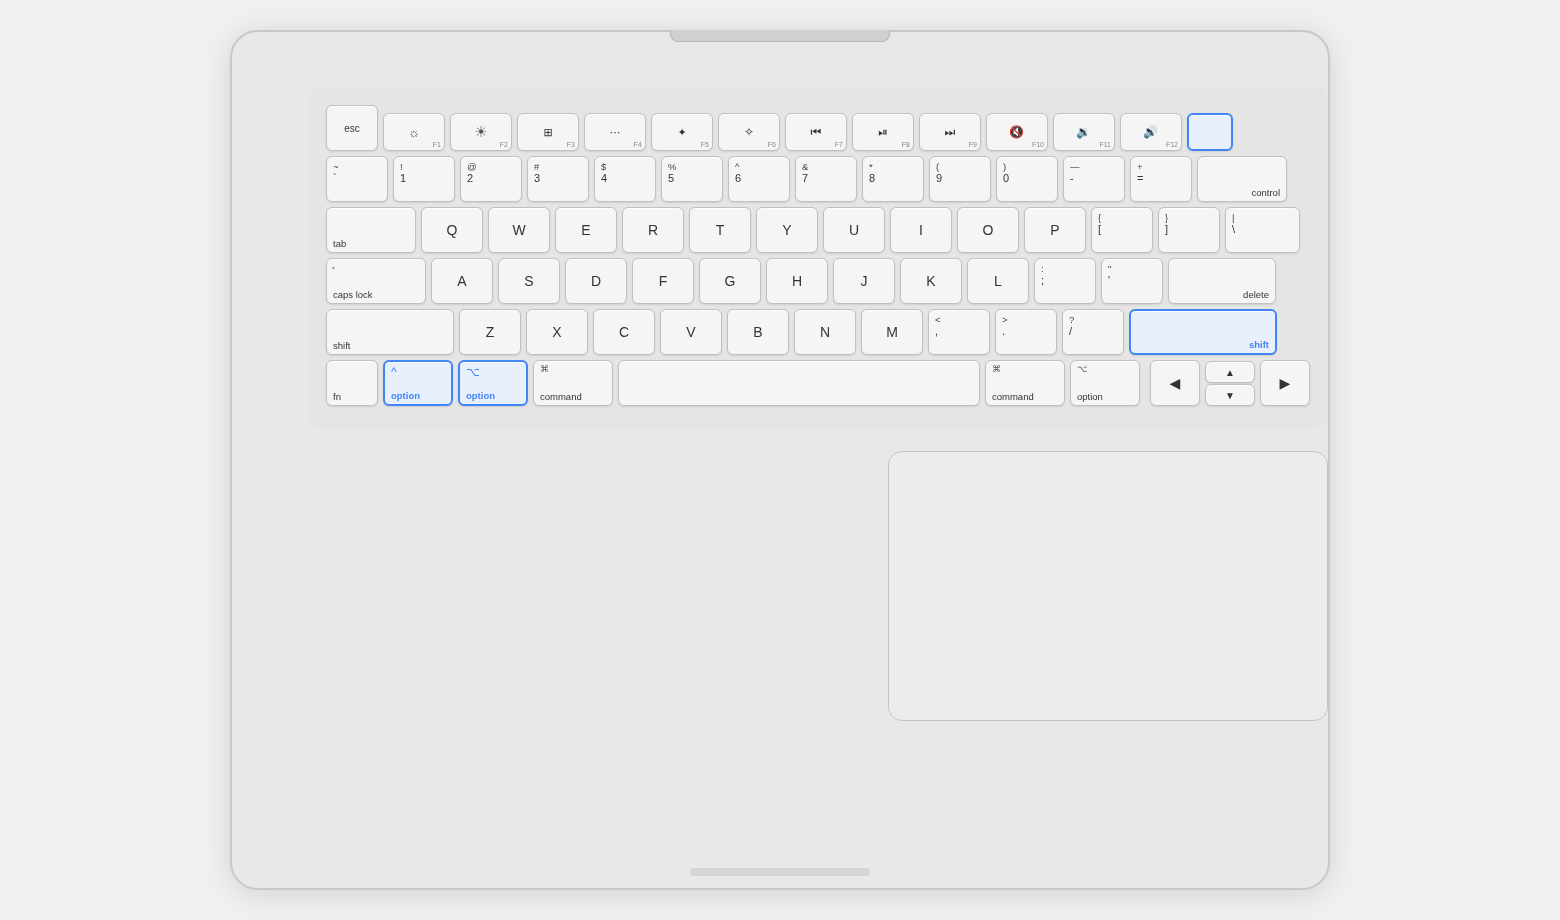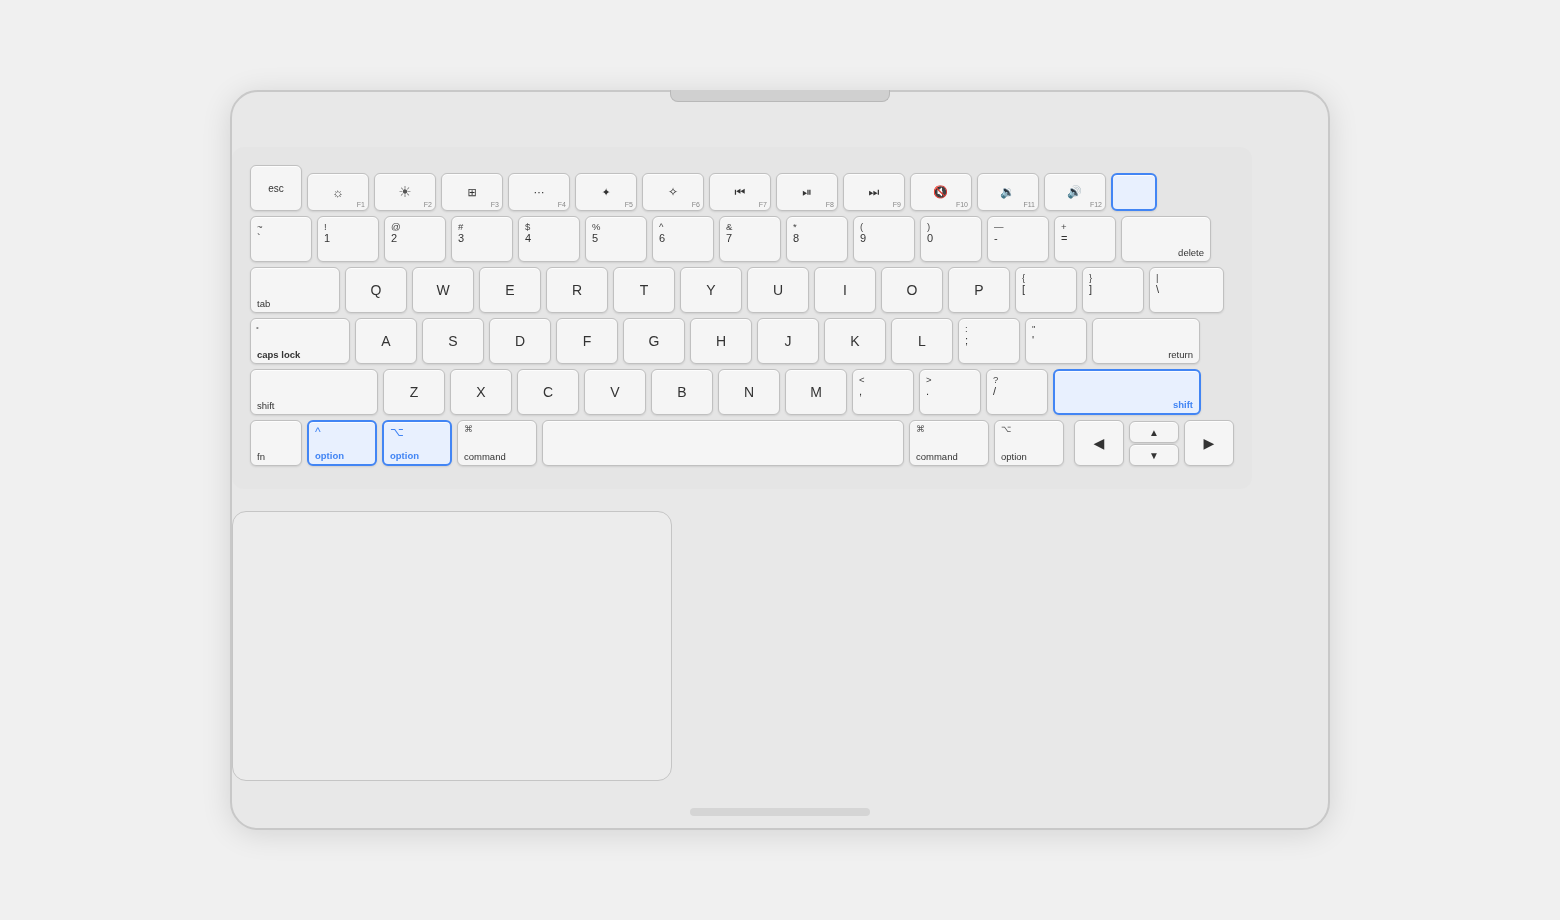--- a/index.html
+++ b/index.html
@@ -9,27 +9,27 @@
       justify-content: center;
       align-items: center;
       width: 1560px;
       height: 920px;
       font-family: -apple-system, BlinkMacSystemFont, 'SF Pro Text', 'Helvetica Neue', Arial, sans-serif;
       overflow: hidden;
     }
 
     .laptop-outer {
       width: 1100px;
-      height: 740px;
+      height: 860px;
       background: #e8e8e8;
       border-radius: 28px;
       border: 2px solid #c8c8c8;
       display: flex;
       flex-direction: column;
-      align-items: flex-start;
+      align-items: flex-end;
       position: relative;
       box-shadow: 0 4px 30px rgba(0,0,0,0.12);
     }
 
     
     .laptop-hinge {
       width: 220px;
       height: 12px;
       background: #d0d0d0;
       border-radius: 0 0 8px 8px;
@@ -328,21 +328,21 @@
             <span class="bot">-</span>
           </div>
       </div>
       <div class="key w-std">
         <div class="dual-key">
             <span class="top">+</span>
             <span class="bot">=</span>
           </div>
       </div>
       <div class="key w-delete">
-        <span class="key-bottom" style="align-self:flex-end; margin:auto 0 0 auto;">delete</span>
+        <span class="key-bottom" style="align-self:flex-end; margin:auto 0 0 auto;">control</span>
       </div>
     </div>
 
     <div class="key-row">
       <div class="key w-tab">
         <span class="key-bottom" style="margin-top:auto;">tab</span>
       </div>
       <div class="key w-std">
           <span class="key-center" style="font-size:14px;font-weight:400;">Q</span>
         </div>
@@ -389,21 +389,21 @@
         <div class="dual-key">
             <span class="top">|</span>
             <span class="bot">\</span>
           </div>
       </div>
     </div>
 
     <div class="key-row">
       <div class="key w-caps">
         <span style="font-size:8px;color:#888;position:absolute;top:4px;left:5px;">•</span>
-        <span class="key-bottom" style="margin-top:auto;font-weight:bold;">caps lock</span>
+        <span class="key-bottom" style="margin-top:auto;">caps lock</span>
       </div>
       <div class="key w-std">
           <span class="key-center" style="font-size:14px;">A</span>
         </div>
       <div class="key w-std">
           <span class="key-center" style="font-size:14px;">S</span>
         </div>
       <div class="key w-std">
           <span class="key-center" style="font-size:14px;">D</span>
         </div>
@@ -431,21 +431,21 @@
             <span class="bot">;</span>
           </div>
       </div>
       <div class="key w-std">
         <div class="dual-key">
             <span class="top">"</span>
             <span class="bot">'</span>
           </div>
       </div>
       <div class="key w-return">
-        <span class="key-bottom" style="margin-top:auto;align-self:flex-end;">return</span>
+        <span class="key-bottom" style="margin-top:auto;align-self:flex-end;">delete</span>
       </div>
     </div>
 
     <div class="key-row">
       <div class="key w-shift-l">
         <span class="key-bottom" style="margin-top:auto;">shift</span>
       </div>
       <div class="key w-std">
           <span class="key-center" style="font-size:14px;">Z</span>
         </div>

